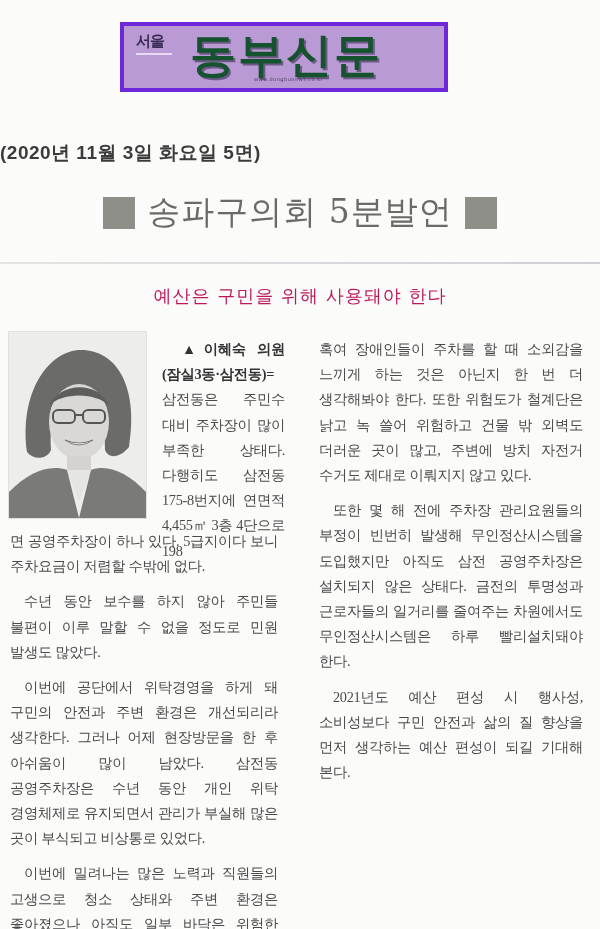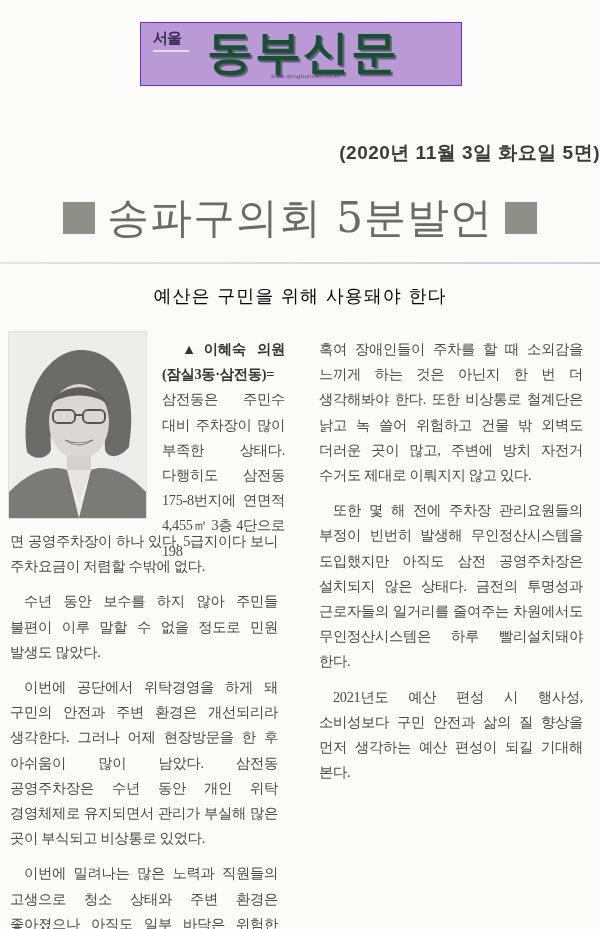--- a/index.html
+++ b/index.html
@@ -4,24 +4,24 @@
   <style>
     html, body { margin: 0; padding: 0; }
     body {
       width: 600px; height: 929px; overflow: hidden;
       background: #fbfbfa;
       font-family: "DejaVu Sans", sans-serif;
       color: #3a3a3a;
       position: relative;
     }
     .masthead {
-      position: absolute; left: 140px; top: 22px;
+      position: absolute; left: 120px; top: 22px;
       width: 320px; height: 62px;
       background: #b99ad4;
-      border: 1px solid #6d28d9;
+      border: 4px solid #6d28d9;
     }
     .masthead .seoul {
       position: absolute; left: 12px; top: 6px;
       font-size: 15px; font-weight: bold; color: #3a2a55;
       letter-spacing: -1px;
     }
     .masthead .seoul-sub {
       position: absolute; left: 12px; top: 27px;
       width: 36px; height: 2px; background: #f2eafa; opacity: .8;
     }
@@ -32,44 +32,44 @@
       letter-spacing: 2px;
       text-shadow: 2px 2px 0 #6d5a86;
       line-height: 58px;
     }
     .masthead .url {
       position: absolute; left: 130px; top: 50px;
       font-size: 5px; color: #4a3d62; letter-spacing: .5px;
     }
     .dateline {
       position: absolute; left: 0; width: 600px; top: 140px;
-      text-align: right;
+      text-align: left;
       font-family: "Liberation Sans", sans-serif;
       font-weight: bold; font-size: 19px; color: #3b3b3b;
       letter-spacing: .5px;
     }
     .section-title {
       position: absolute; left: 0; width: 600px; top: 190px;
       display: flex; justify-content: center; align-items: center; gap: 12px;
     }
     .section-title .sq {
       width: 32px; height: 32px; background: #8f8f89;
     }
     .section-title .title-text {
       font-family: "DejaVu Serif", serif;
-      font-size: 42px; color: #6a6a66; font-weight: normal;
+      font-size: 33px; color: #6a6a66; font-weight: normal;
       letter-spacing: 1px;
     }
     .rule {
       position: absolute; left: 0; top: 262px; width: 600px; height: 2px;
       background: linear-gradient(90deg, #e4e4e4, #cfcfd6);
     }
     .headline {
       position: absolute; left: 0; width: 600px; top: 284px;
-      text-align: center; font-size: 18px; color: #000000;
+      text-align: center; font-size: 18px; color: #be185d;
       letter-spacing: 1px;
     }
     .photo {
       position: absolute; left: 8px; top: 331px;
       width: 137px; height: 186px;
       background: #eeeeec;
       border: 1px solid #e0e0dc;
       overflow: hidden;
     }
     .col {
@@ -133,16 +133,16 @@
 
 <div class="col col-left-bottom">
   <p class="noindent">면 공영주차장이 하나 있다. 5급지이다 보니 주차요금이 저렴할 수밖에 없다.</p>
   <p>수년 동안 보수를 하지 않아 주민들 불편이 이루 말할 수 없을 정도로 민원 발생도 많았다.</p>
   <p>이번에 공단에서 위탁경영을 하게 돼 구민의 안전과 주변 환경은 개선되리라 생각한다. 그러나 어제 현장방문을 한 후 아쉬움이 많이 남았다. 삼전동 공영주차장은 수년 동안 개인 위탁 경영체제로 유지되면서 관리가 부실해 많은 곳이 부식되고 비상통로 있었다.</p>
   <p>이번에 밀려나는 많은 노력과 직원들의 고생으로 청소 상태와 주변 환경은 좋아졌으나 아직도 일부 바닥은 위험한 상태다.</p>
   <p>특히 장애인 주차면은 수리가 되지 않아</p>
 </div>
 
 <div class="col col-right">
-  <p class="noindent">혹여 장애인들이 주차를 할 때 소외감을 느끼게 하는 것은 아닌지 한 번 더 생각해봐야 한다. 또한 비상통로 철계단은 낡고 녹 쓸어 위험하고 건물 밖 외벽도 더러운 곳이 많고, 주변에 방치 자전거 수거도 제대로 이뤄지지 않고 있다.</p>
+  <p class="noindent">혹여 장애인들이 주차를 할 때 소외감을 느끼게 하는 것은 아닌지 한 번 더 생각해봐야 한다. 또한 위험도가 철계단은 낡고 녹 쓸어 위험하고 건물 밖 외벽도 더러운 곳이 많고, 주변에 방치 자전거 수거도 제대로 이뤄지지 않고 있다.</p>
   <p>또한 몇 해 전에 주차장 관리요원들의 부정이 빈번히 발생해 무인정산시스템을 도입했지만 아직도 삼전 공영주차장은 설치되지 않은 상태다. 금전의 투명성과 근로자들의 일거리를 줄여주는 차원에서도 무인정산시스템은 하루 빨리설치돼야 한다.</p>
   <p>2021년도 예산 편성 시 행사성, 소비성보다 구민 안전과 삶의 질 향상을 먼저 생각하는 예산 편성이 되길 기대해 본다.</p>
 </div>
 
 </body></html>

